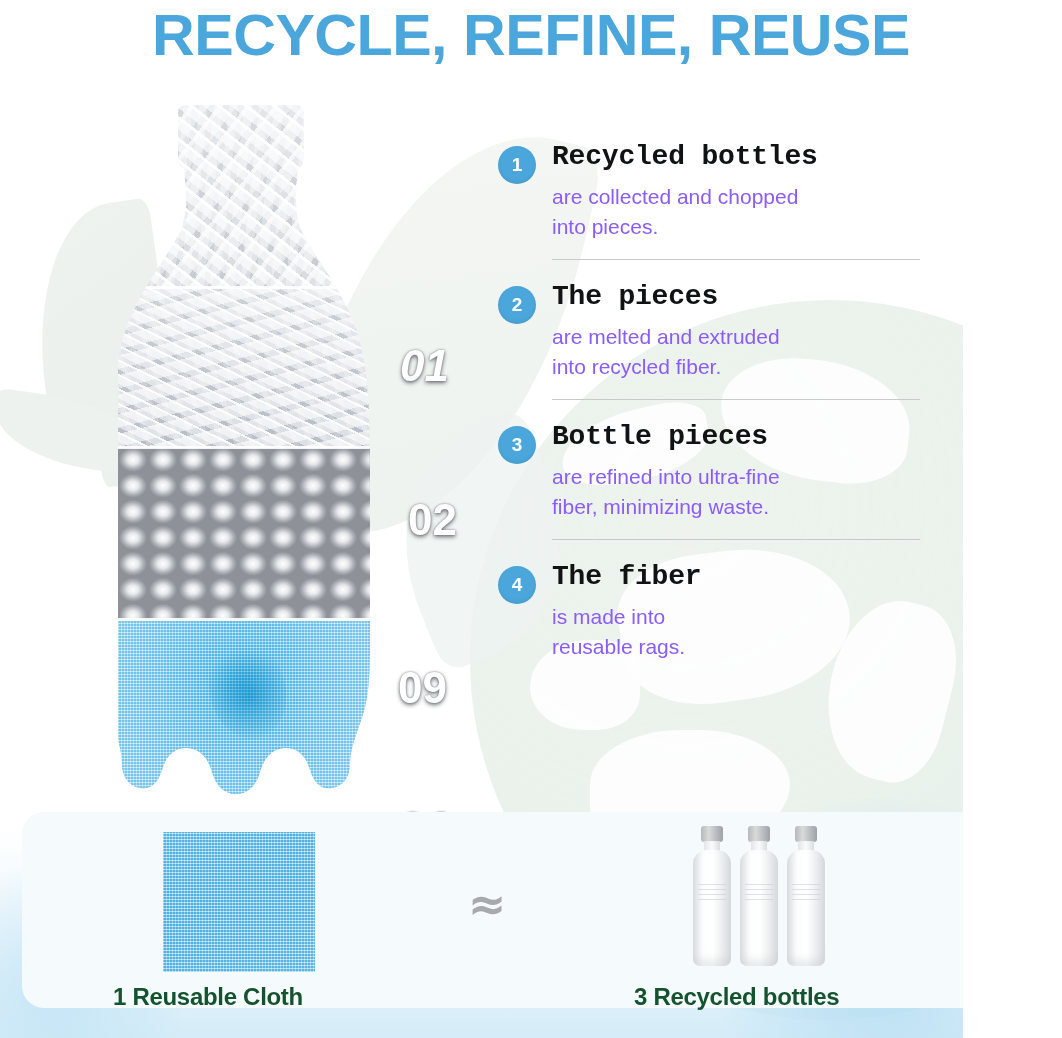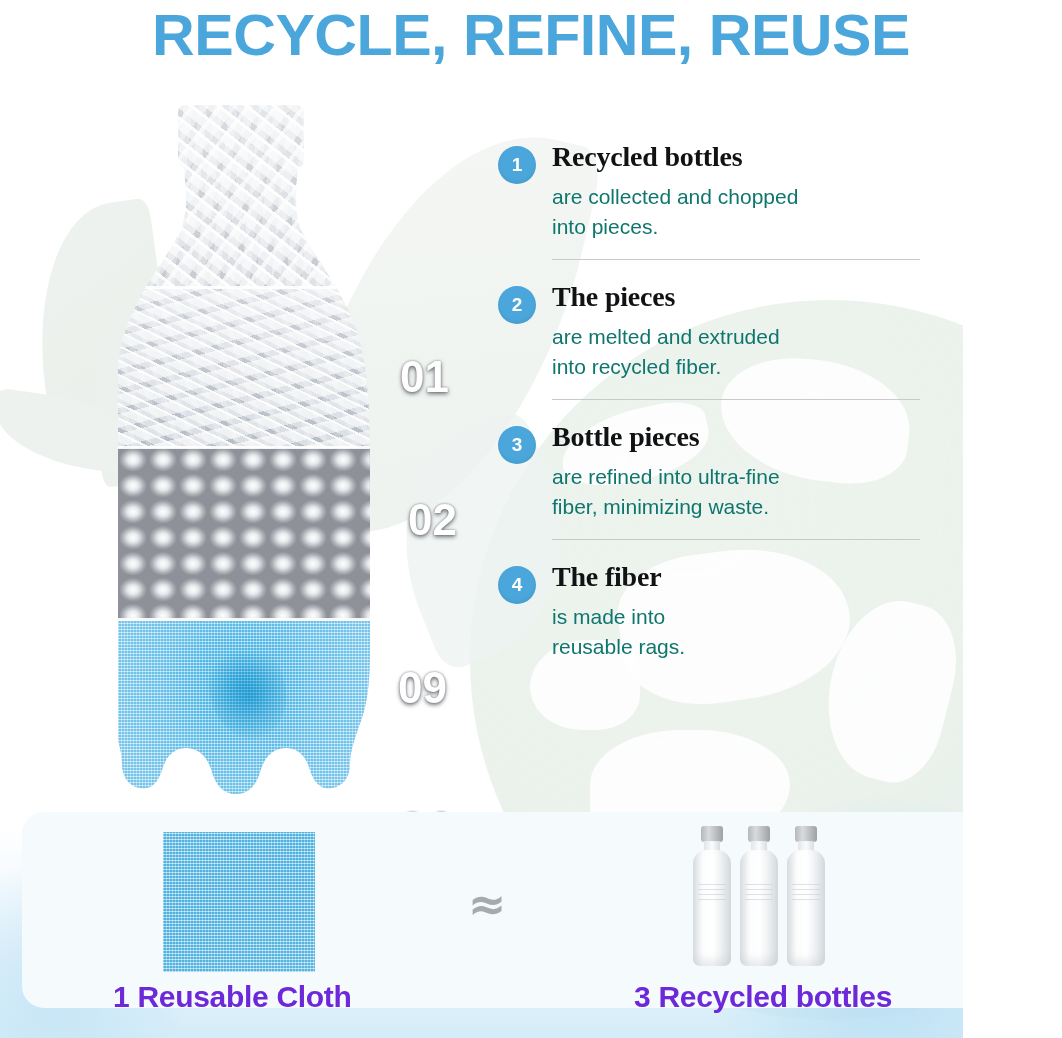--- a/index.html
+++ b/index.html
@@ -141,47 +141,47 @@
   .bottle-num{
     position:absolute;
     font-family:"Liberation Sans", sans-serif;
     font-weight:700;
     font-size:44px;
     line-height:44px;
     color:#ffffff;
     letter-spacing:0px;
     text-shadow:0 2px 4px rgba(70,74,80,.75), 0 0 2px rgba(60,64,70,.6);
   }
-  #num01{left:282px;top:255px;}
+  #num01{left:282px;top:244px;font-style:italic;}
   #num02{left:278px;top:398px;margin-left:12px;}
   #num03{left:280px;top:566px;}
   #num04{left:282px;top:706px;}
 
   
   .steps{position:absolute;left:498px;top:140px;width:440px;}
   .step{position:relative;padding-left:54px;}
   .step-badge{
     position:absolute;left:0;top:6px;
     width:38px;height:38px;border-radius:50%;
     background:#4ba7db;
     color:#ffffff;
     font-family:"Liberation Sans", sans-serif;
     font-weight:700;font-size:19px;
     display:flex;align-items:center;justify-content:center;
     box-shadow:inset 0 -2px 4px rgba(0,0,0,.07);
   }
   .step-title{
-    font-family:Liberation Serif, serif;
+    font-family:Liberation Mono, monospace;
     font-weight:700;font-size:28px;line-height:34px;
     color:#111214;margin:0 0 8px 0;letter-spacing:-0.2px;
   }
   .step-body{
     font-family:"Liberation Sans", sans-serif;
     font-weight:400;font-size:21px;line-height:30px;
-    color:#0f766e;margin:0;white-space:pre-line;
+    color:#8b5cf6;margin:0;white-space:pre-line;
   }
   .step-rule{
     height:1px;background:#c7c9cb;margin:17px 0 20px 0;width:368px;
   }
 
   
   .panel{
     position:absolute;left:22px;top:812px;width:1016px;height:196px;
     background:#f5fafd;
     border-radius:22px;
@@ -214,21 +214,21 @@
     background:linear-gradient(to right, rgba(200,204,208,.55) 0%, rgba(252,253,253,.98) 26%, rgba(255,255,255,1) 52%, rgba(236,239,241,.95) 76%, rgba(196,200,205,.6) 100%);
     box-shadow:inset 0 -6px 8px rgba(190,194,199,.35);
   }
   .mb-body:after{
     content:"";position:absolute;left:5px;top:34px;width:28px;height:16px;
     background:repeating-linear-gradient(0deg, rgba(198,202,207,.55) 0 1px, rgba(255,255,255,0) 1px 5px);
   }
   .panel-label{
     position:absolute;
     font-family:"Liberation Sans", sans-serif;
-    font-weight:700;font-size:30px;line-height:34px;color:#6d28d9;
+    font-weight:700;font-size:24px;line-height:34px;color:#14532d;
     letter-spacing:-0.3px;white-space:nowrap;
   }
   #label-cloth{left:113px;top:980px;}
   #label-bottles{left:634px;top:980px;}
 </style>
 </head>
 <body>
 
 <div id="stage">
 

